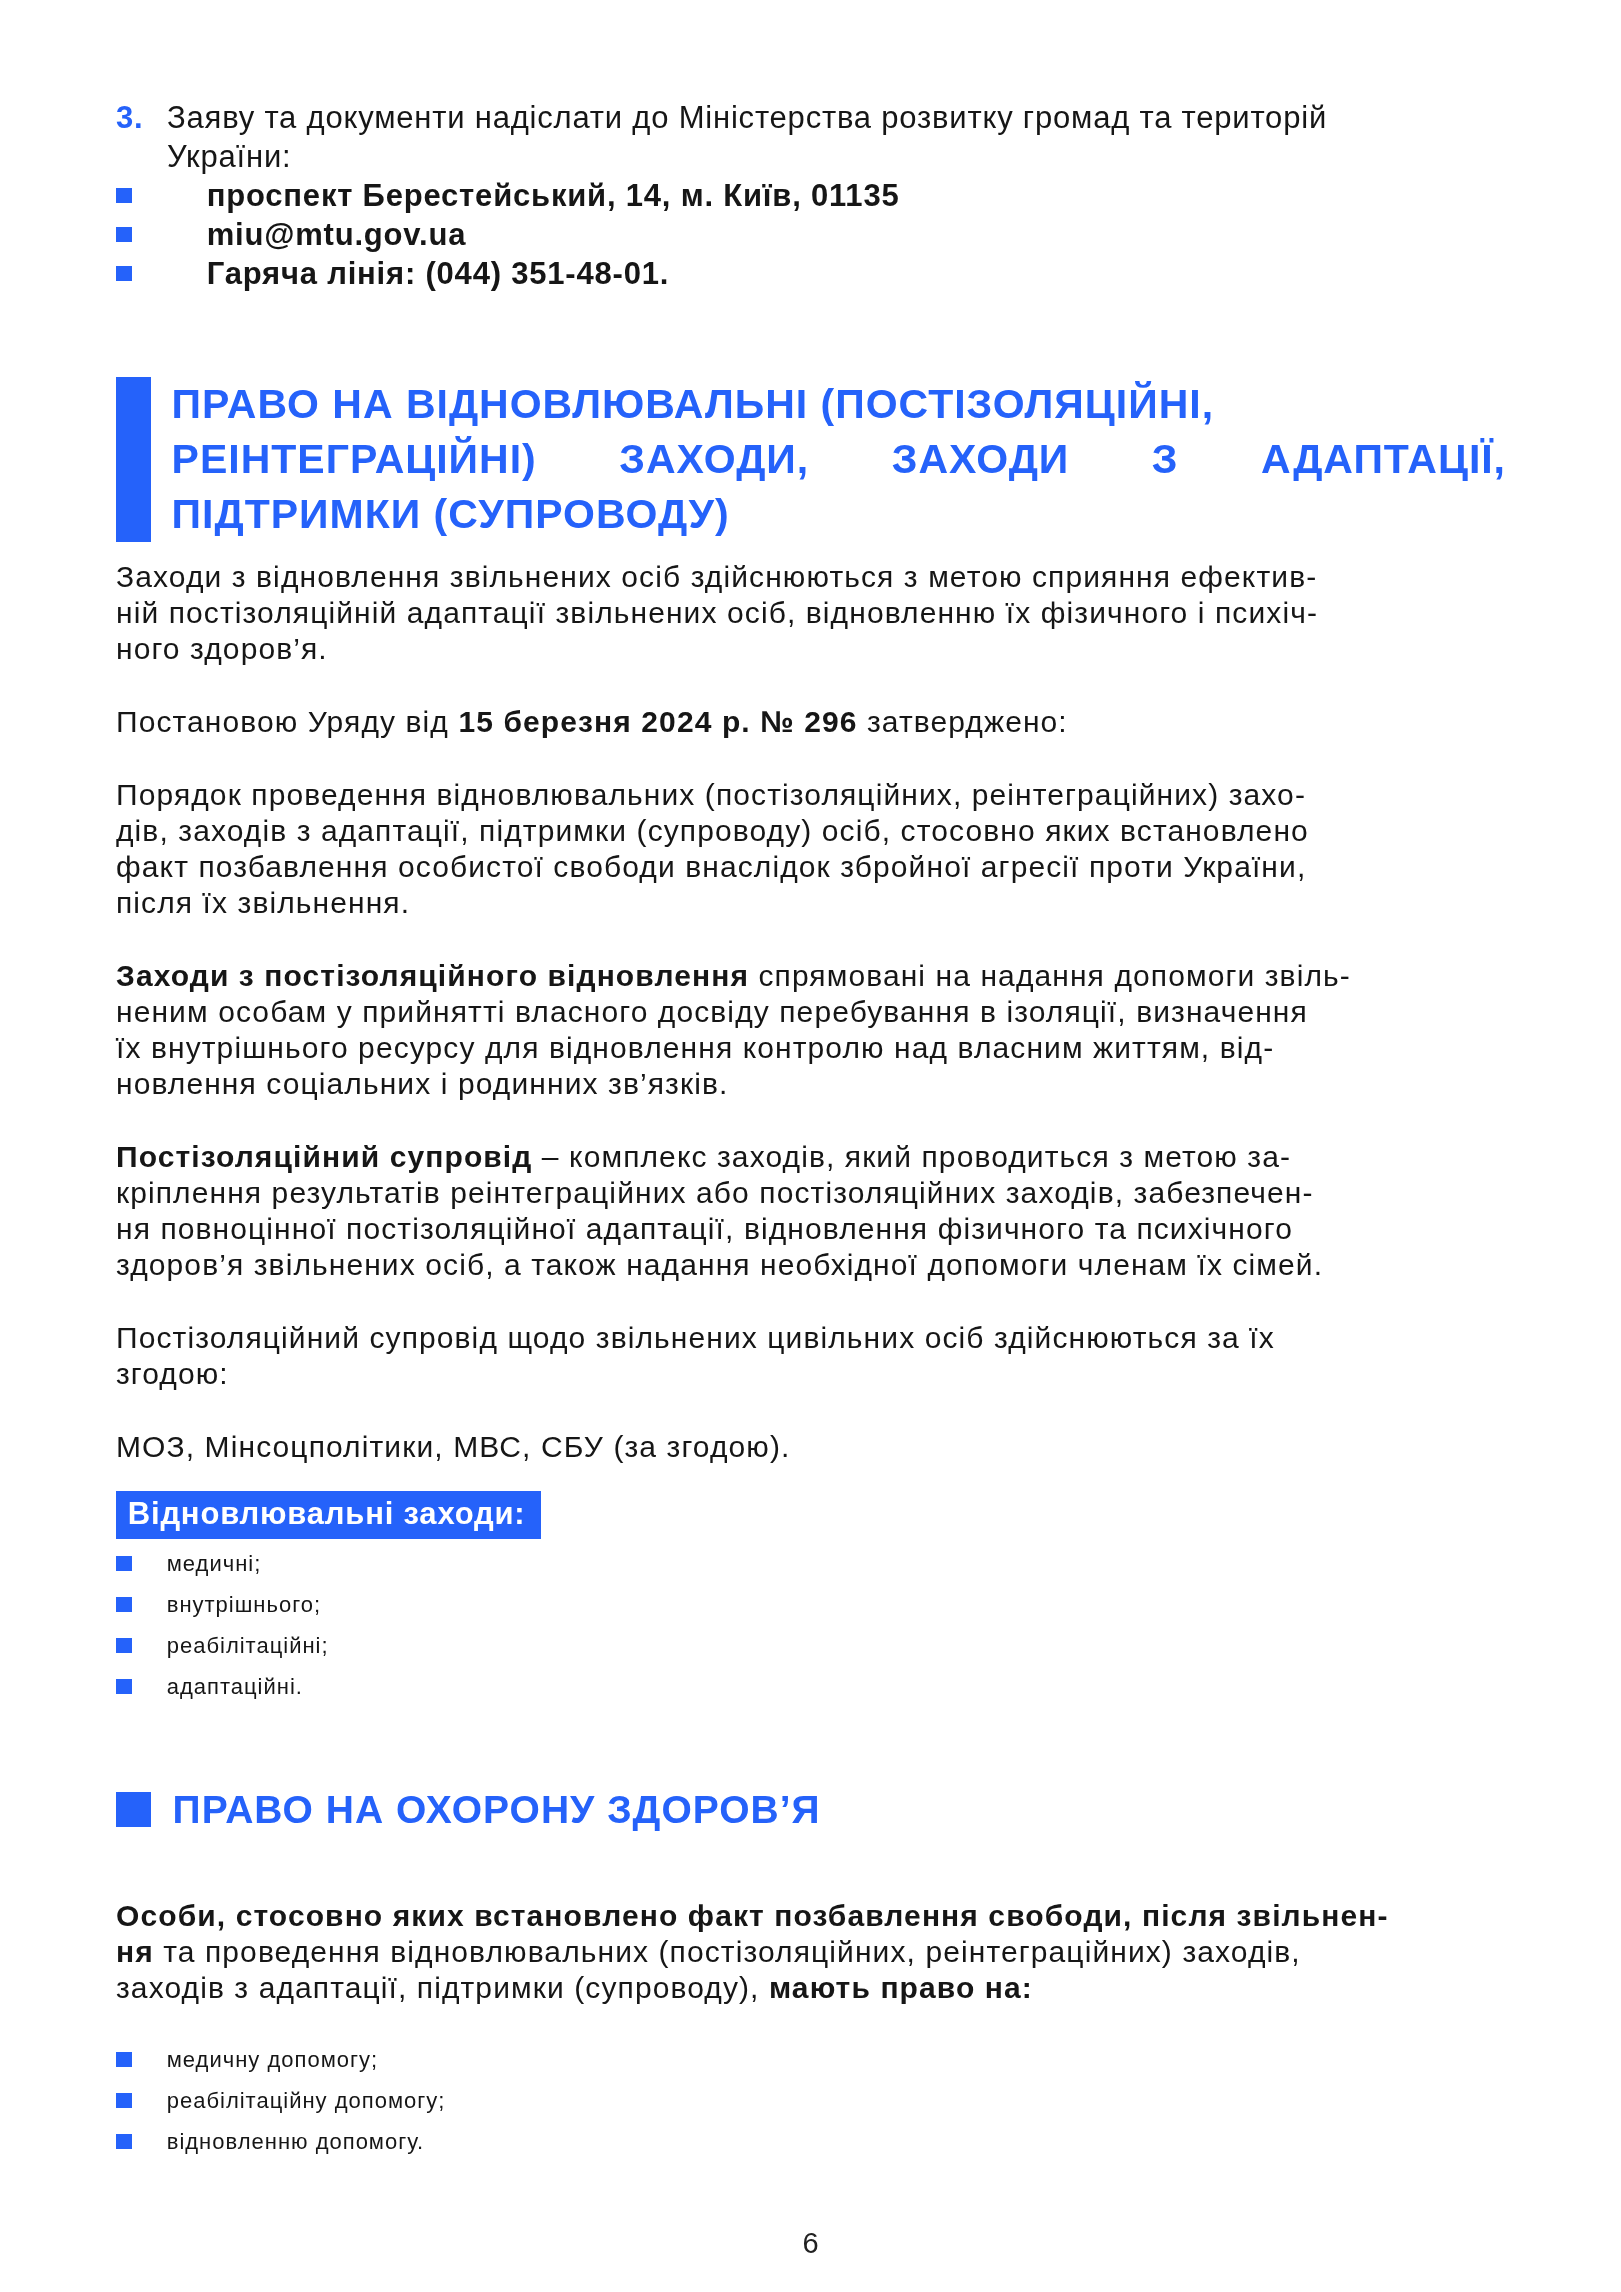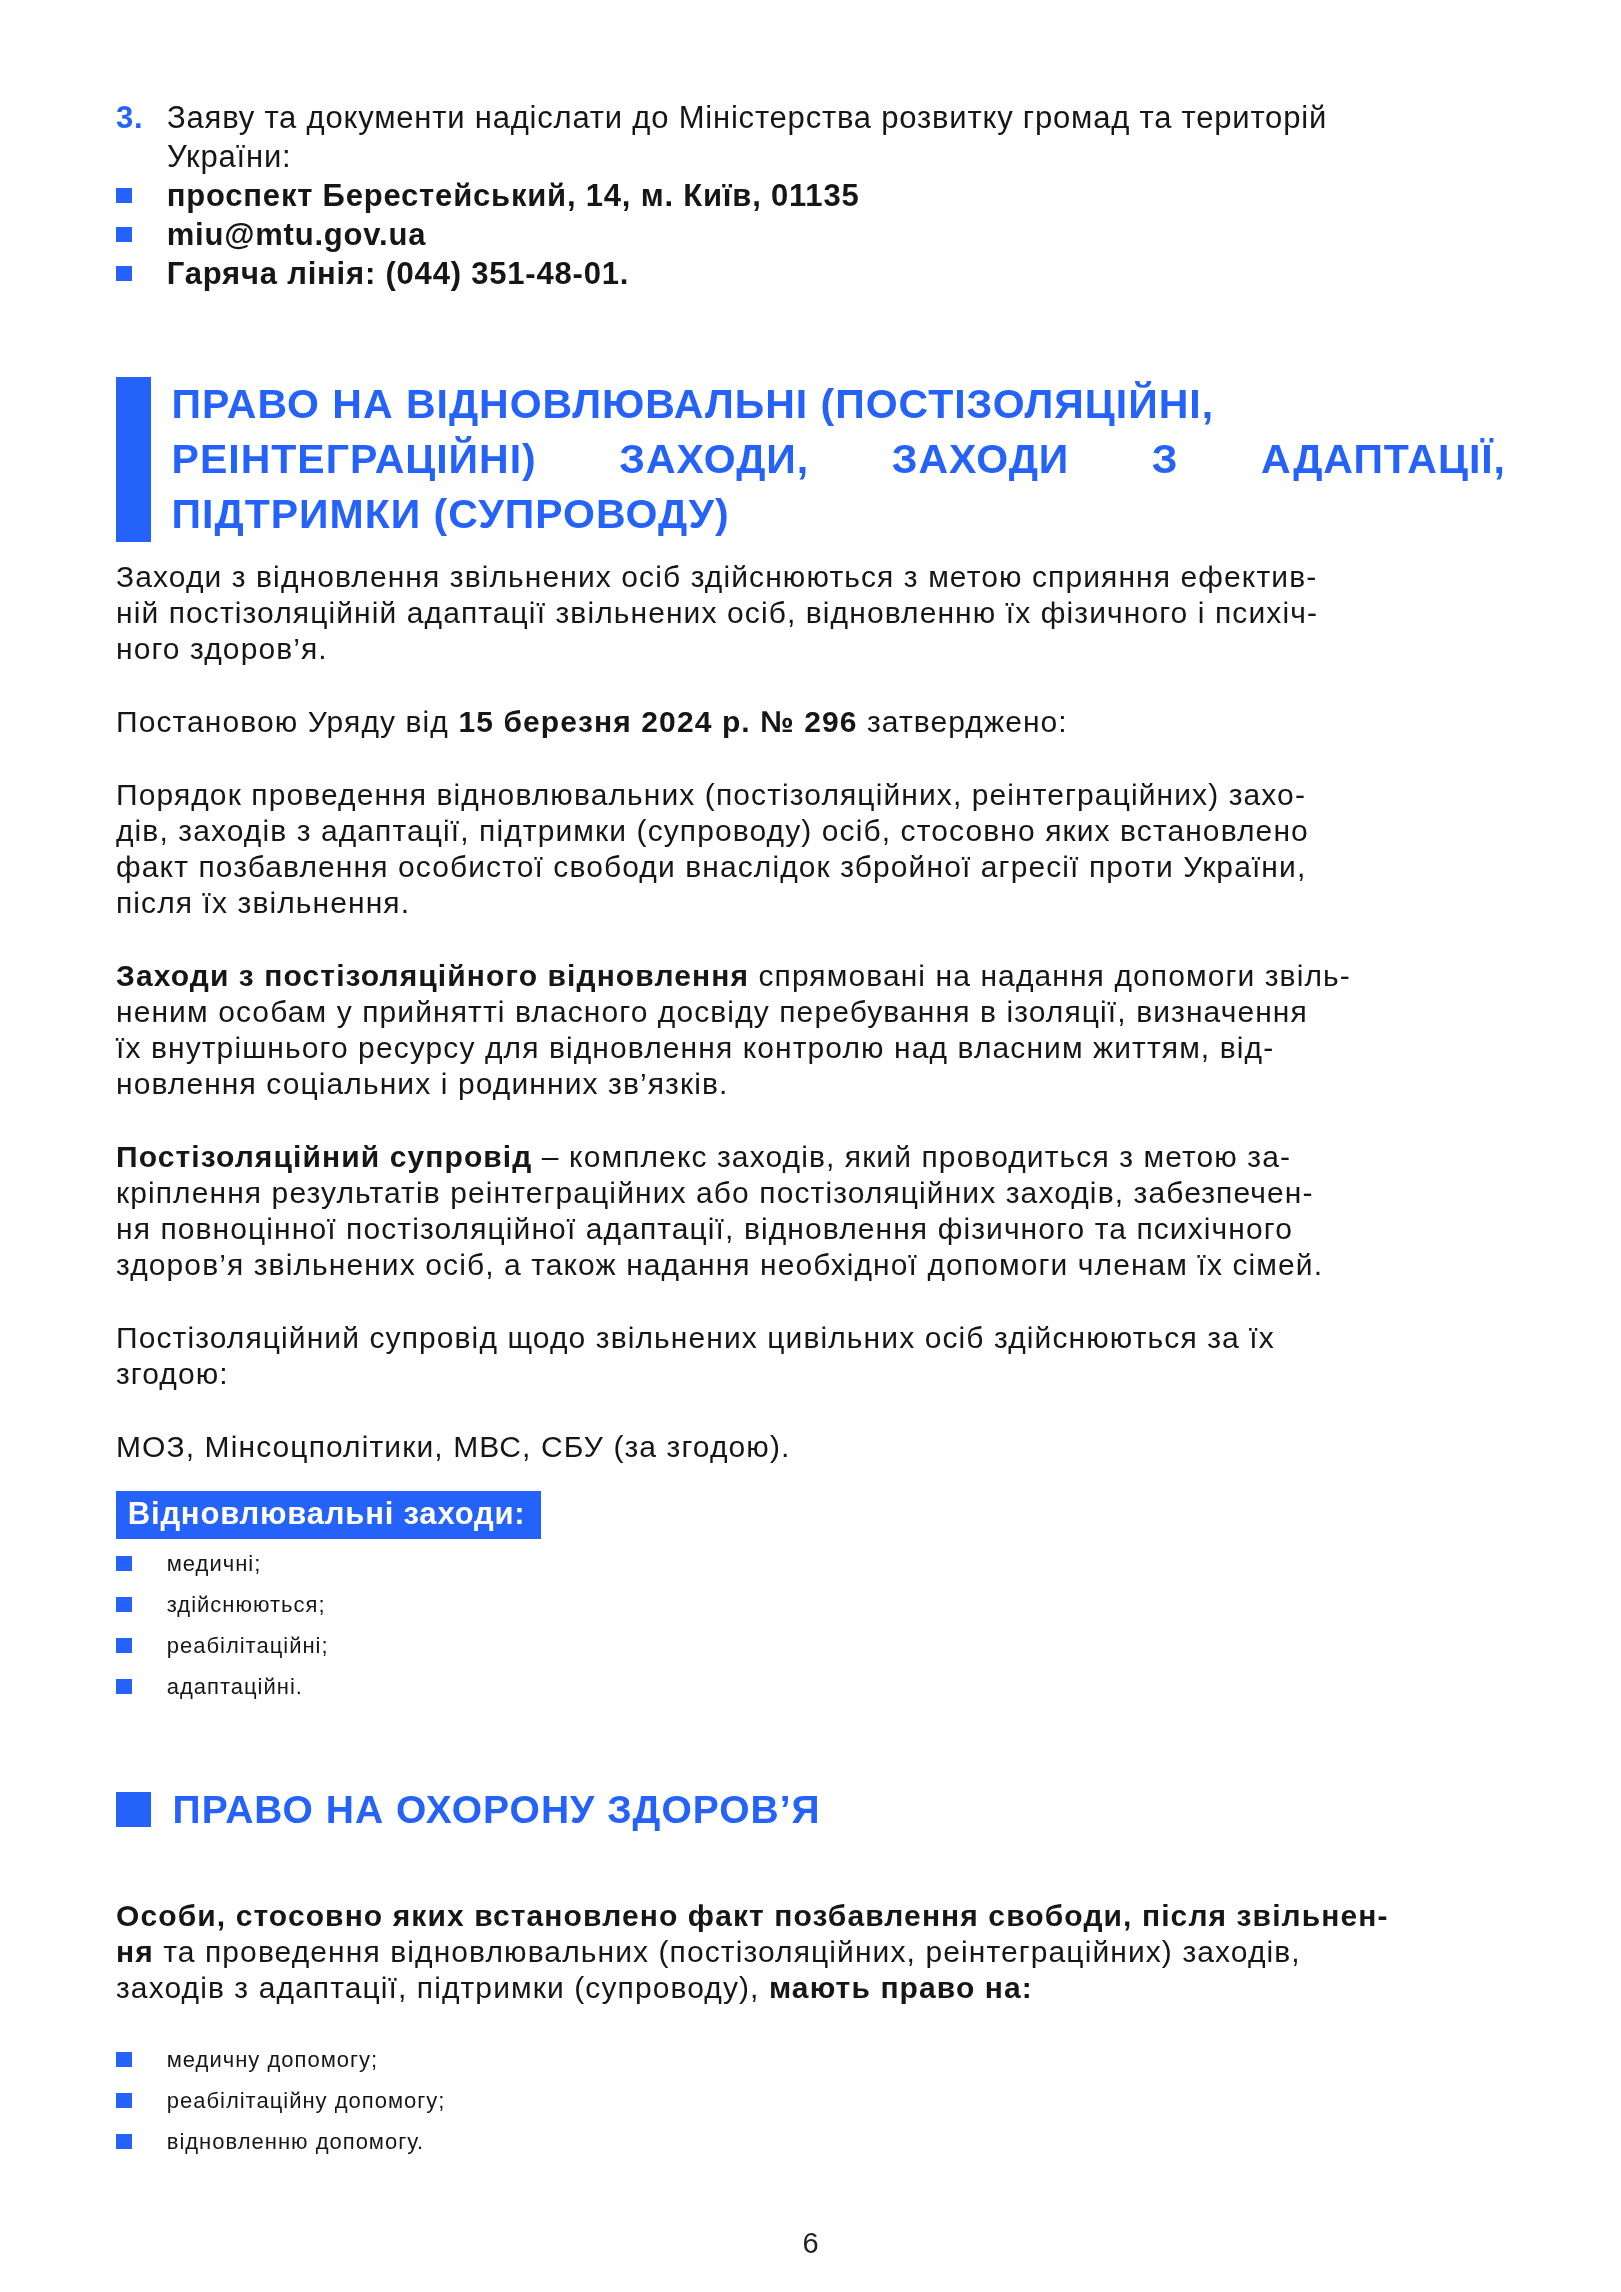--- a/index.html
+++ b/index.html
@@ -42,21 +42,21 @@
     font-size: 31px;
     line-height: 39px;
     letter-spacing: 0.8px;
   }
   ul.sq-list li .sq {
     flex: 0 0 15.7px;
     height: 15.7px;
     background: var(--accent);
     margin: 11.8px 35px 0 0;
   }
-  ul.sq-list.bold-list li { font-weight: bold; }
+  ul.sq-list.bold-list li { font-weight: bold; gap: 40px; }
 
   
   .h1-wrap {
     margin-top: 84px;
     display: flex;
   }
   .h1-bar {
     flex: 0 0 35px;
     background: var(--accent);
     margin-right: 20.6px;
@@ -204,21 +204,21 @@
 
     <div class="hl-label">Відновлювальні заходи:</div>
 
     <ul class="sq-list measures">
       <li>
         <span class="sq"></span>
         <span>медичні;</span>
       </li>
       <li>
         <span class="sq"></span>
-        <span>здійснюються;</span>
+        <span>внутрішнього;</span>
       </li>
       <li>
         <span class="sq"></span>
         <span>реабілітаційні;</span>
       </li>
       <li>
         <span class="sq"></span>
         <span>адаптаційні.</span>
       </li>
     </ul>

